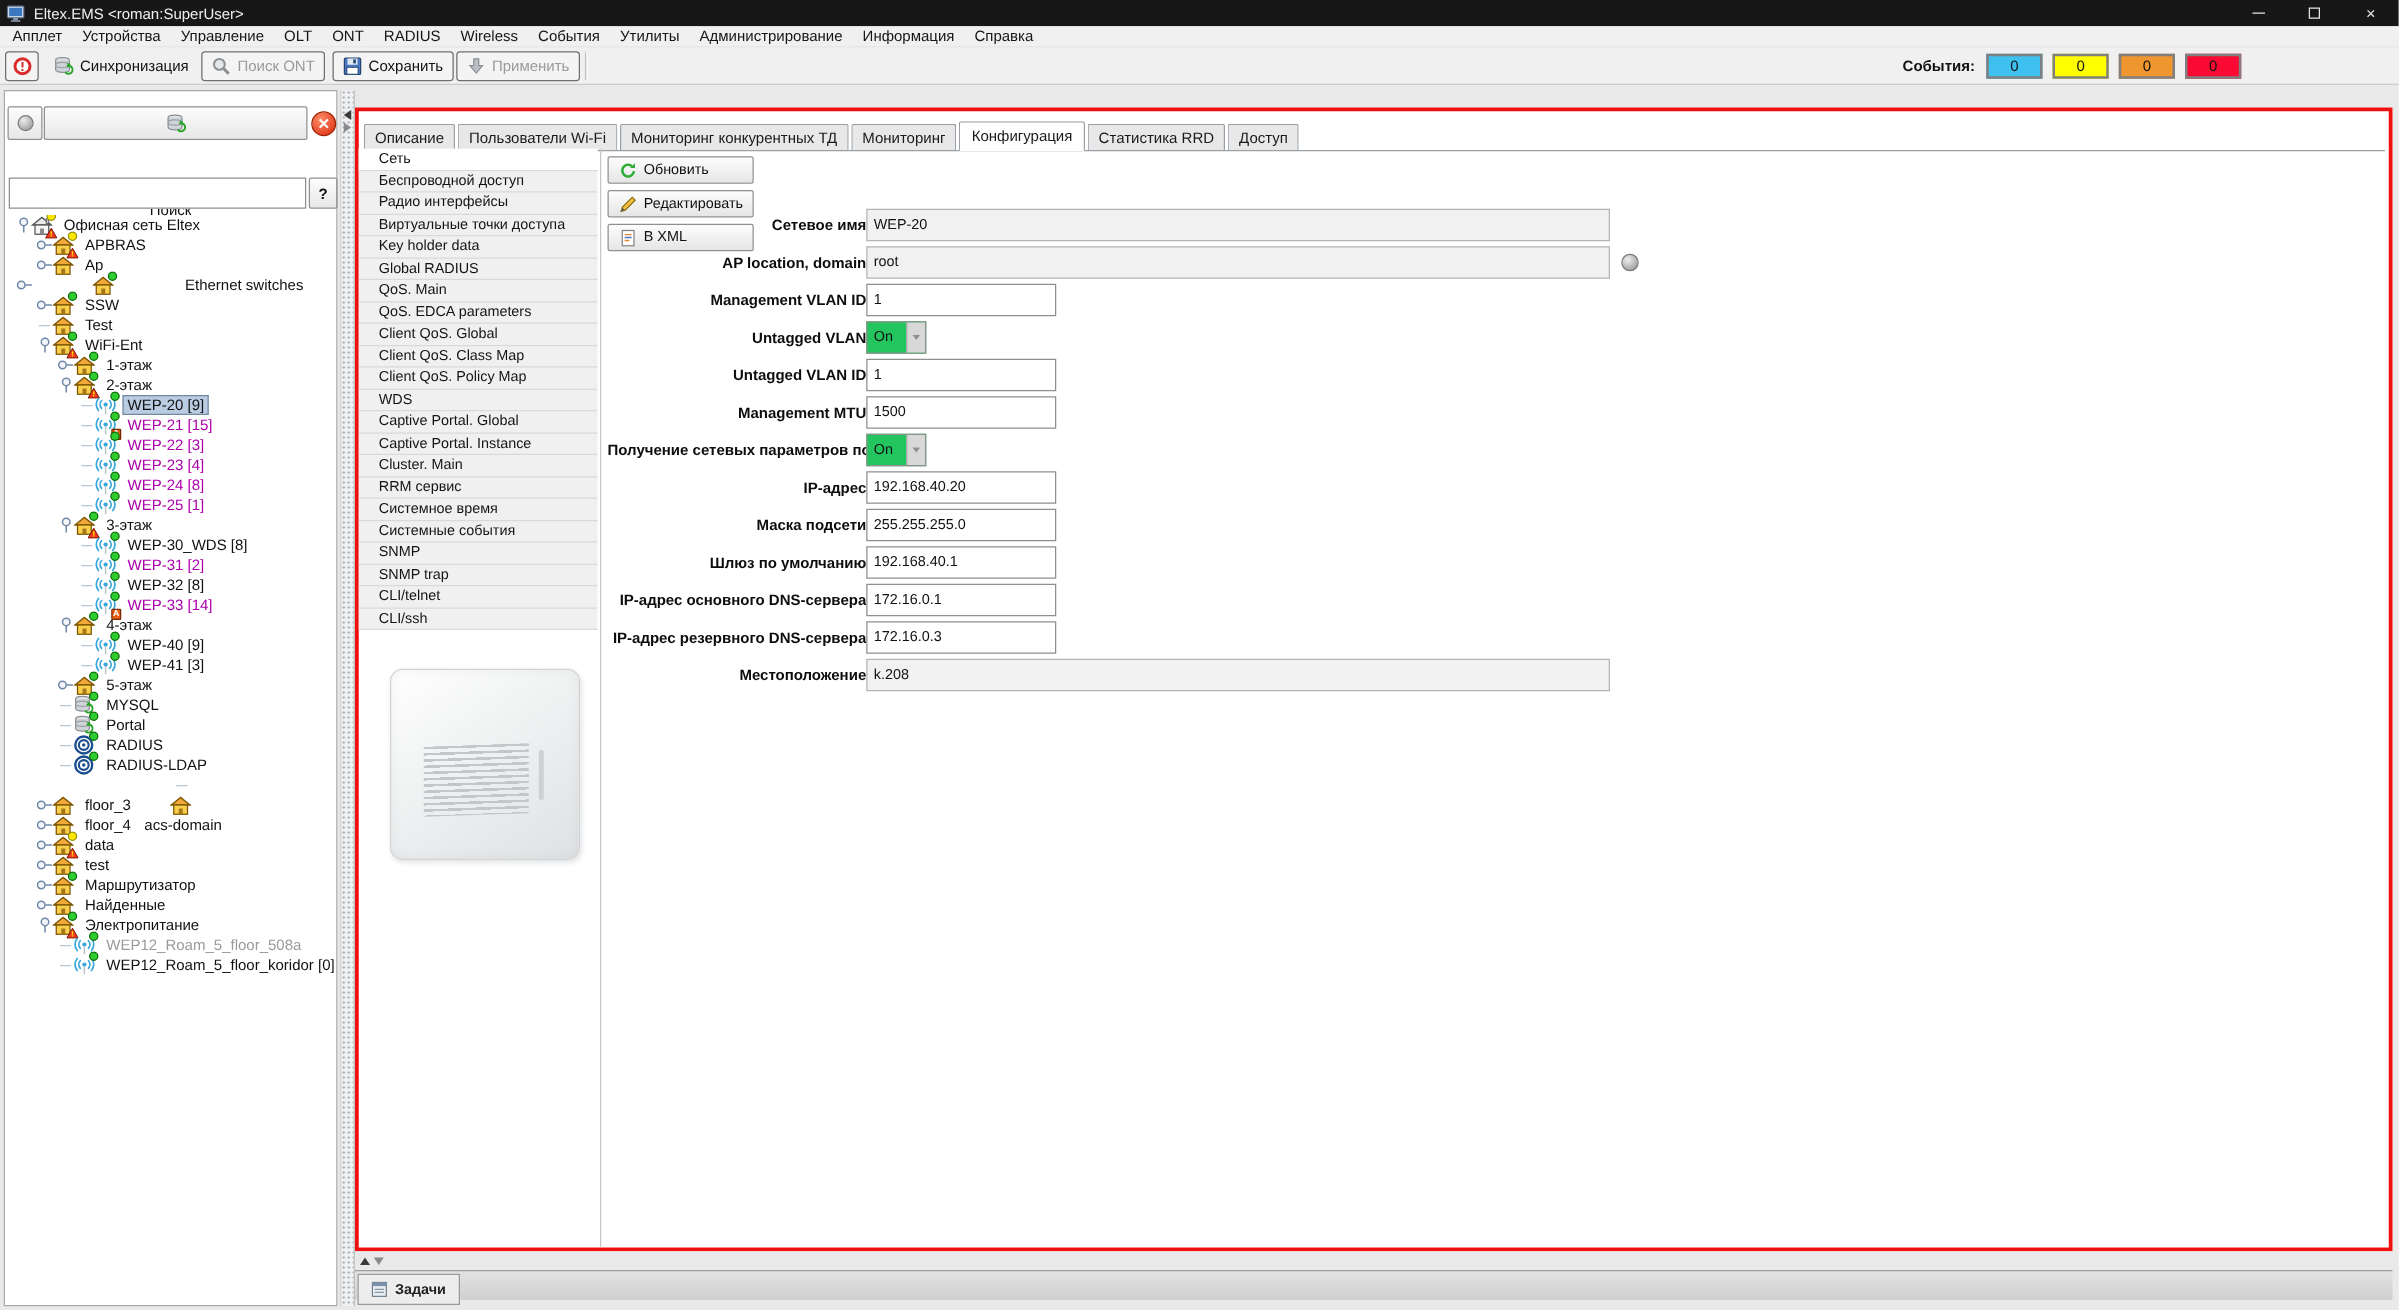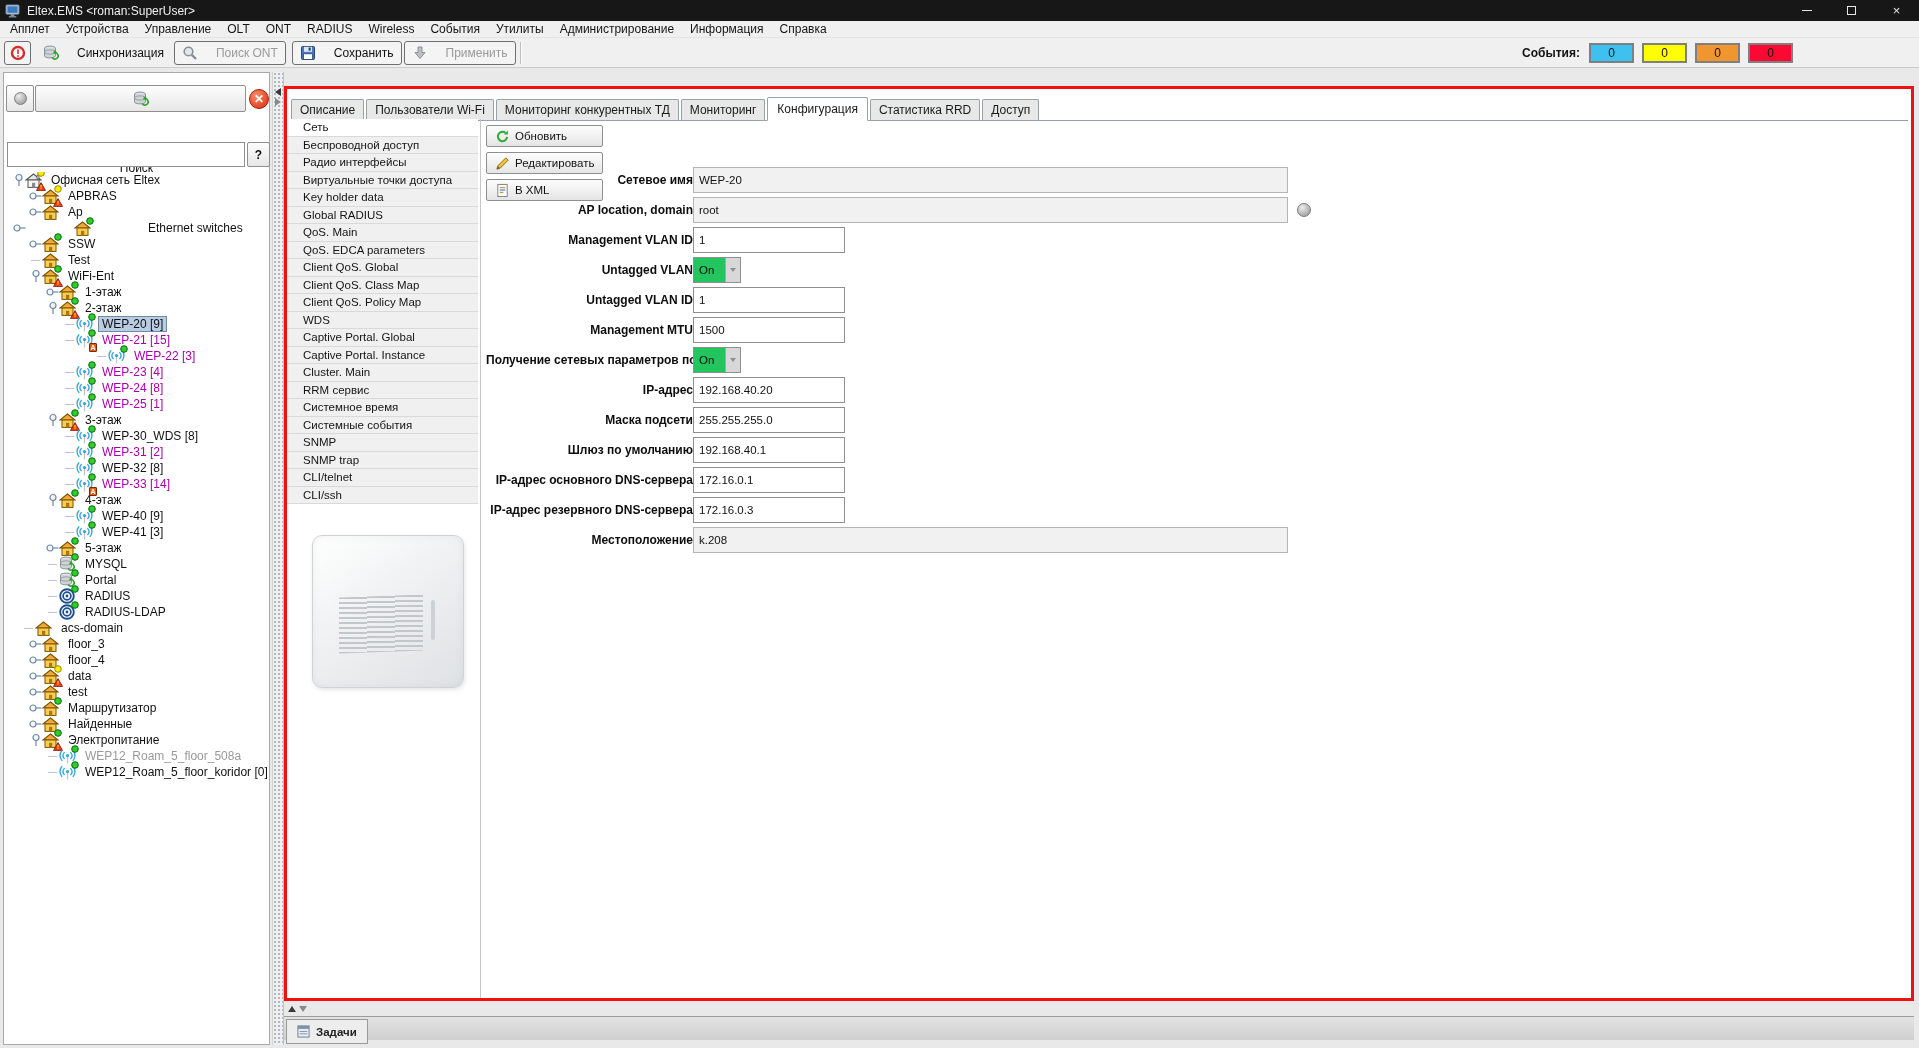--- a/index.html
+++ b/index.html
@@ -22,21 +22,21 @@
   .glyph-restore { width:9px; height:9px; border:1px solid #e6e6e6; position:relative; display:block; background:#171717;}
   .glyph-restore::before { content:""; position:absolute; left:2px; top:-4px; width:9px; height:9px; border:1px solid #e6e6e6; z-index:-1; }
   .glyph-close { font-size:13px; line-height:13px; }
 
   
   .menubar { left:0; top:21px; width:1919px; height:17px; background:#f0f0f0; display:flex; align-items:center; padding-left:2px; border-bottom:1px solid #e3e3e3; }
   .menu-item { font-size:12px; color:#151515; padding:1px 8px; white-space:nowrap; }
 
   
   .toolbar { left:0; top:38px; width:1919px; height:30px; background:#f0f0f0; border-bottom:1px solid #cccccc; display:flex; align-items:center; }
-  .tb-btn { height:24px; display:flex; align-items:center; gap:18px; font-size:12px; padding:0 7px; border-radius:3px; background:transparent; white-space:nowrap; }
+  .tb-btn { height:24px; display:flex; align-items:center; gap:5px; font-size:12px; padding:0 7px; border-radius:3px; background:transparent; white-space:nowrap; }
   .tb-bordered { border:1px solid #6f6f6f; background:#f4f4f4; }
   .tb-disabled { color:#9a9a9a; }
   .alarm-btn { width:27px; justify-content:center; margin-left:4px; }
   .tb-sep { width:2px; height:22px; border-left:1px solid #bdbdbd; border-right:1px solid #ffffff; margin:0 4px; }
   .tb-icon { width:16px; height:16px; display:inline-flex; }
   .tb-icon svg { display:block; }
   .events { margin-left:auto; display:flex; align-items:center; gap:9px; padding-right:126px; }
   .events-label { font-size:12px; font-weight:bold; color:#111; }
   .counter { width:45px; height:20px; border:2px solid #7f7f7f; display:flex; align-items:center; justify-content:center; font-size:12px; color:#111; }
 
@@ -509,21 +509,21 @@
           </span>
           <span class="ov ov-dot">
             <svg width="8" height="8" viewBox="0 0 8 8">
               <circle cx="4" cy="4" r="3.3" fill="#2ecc2e" stroke="#0a6a0a"></circle>
             </svg>
           </span>
           <span class="ov-abadge ov">A</span>
         </span>
         <span class="tlabel t-magenta">WEP-21 [15]</span>
       </div>
-      <div class="tree-row" style="padding-left: 91px; align-items: flex-end;">
+      <div class="tree-row" style="padding-left: 59px; align-items: flex-end;">
         <span class="exp">
           <span class="leafline"></span>
         </span>
         <span class="ticon">
           <span class="base">
             <svg width="17" height="16" viewBox="0 0 17 16">
               <g fill="none" stroke="#38a8dc" stroke-width="1.4" stroke-linecap="round">
                 <path d="M5.2 4.6 A4.6 4.6 0 0 0 5.2 10.6"></path>
                 <path d="M2.8 2.8 A7.4 7.4 0 0 0 2.8 12.4"></path>
                 <path d="M11.8 4.6 A4.6 4.6 0 0 1 11.8 10.6"></path>
@@ -920,21 +920,21 @@
             </svg>
           </span>
           <span class="ov ov-dot">
             <svg width="8" height="8" viewBox="0 0 8 8">
               <circle cx="4" cy="4" r="3.3" fill="#2ecc2e" stroke="#0a6a0a"></circle>
             </svg>
           </span>
         </span>
         <span class="tlabel">RADIUS-LDAP</span>
       </div>
-      <div class="tree-row" style="padding-left: 18px;">
+      <div class="tree-row" style="padding-left: 18px; flex-direction: column;">
         <span class="exp">
           <span class="leafline"></span>
         </span>
         <span class="ticon">
           <span class="base">
             <svg width="17" height="15" viewBox="0 0 17 15">
               <path d="M1 7 L8.5 1 L16 7 Z" fill="#f2a93b" stroke="#7c5500" stroke-width="1.1"></path>
               <rect x="3" y="7" width="11" height="7.4" fill="#fbcf4e" stroke="#7c5500" stroke-width="1"></rect>
               <rect x="7" y="9.8" width="3.2" height="4.6" fill="#a87818"></rect>
             </svg>

